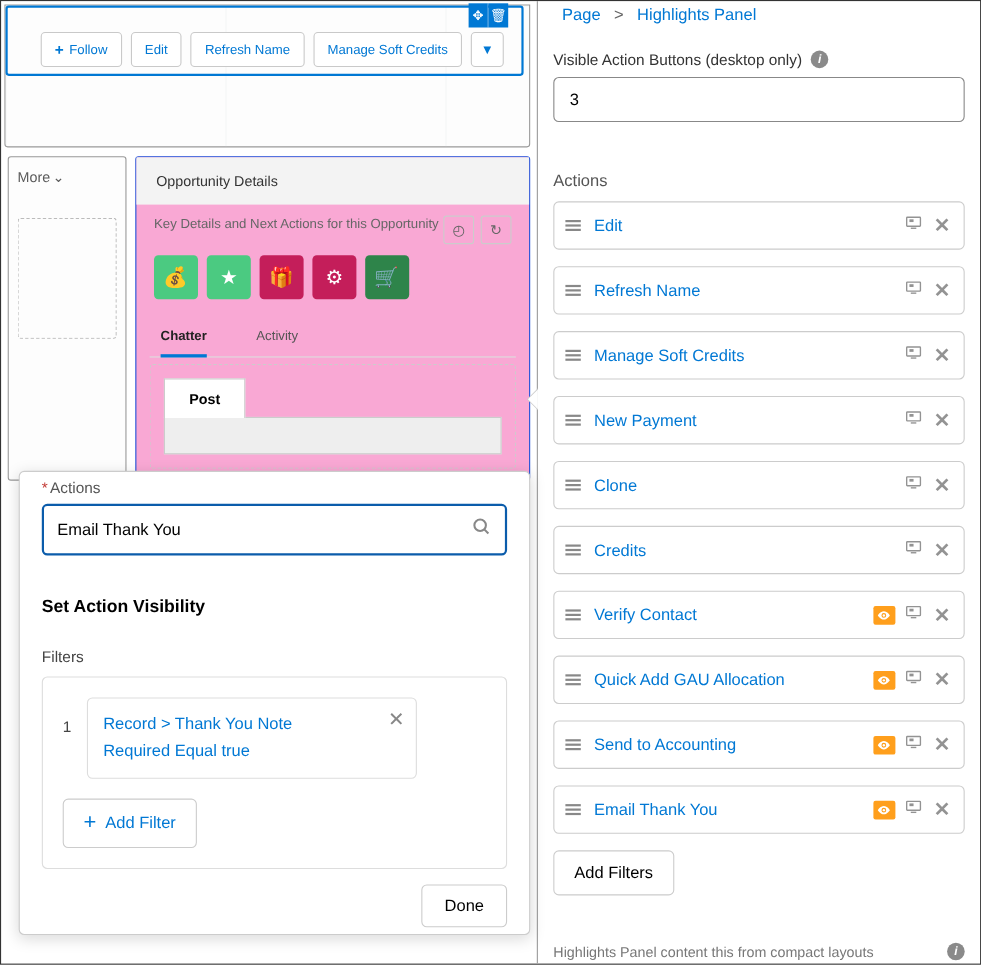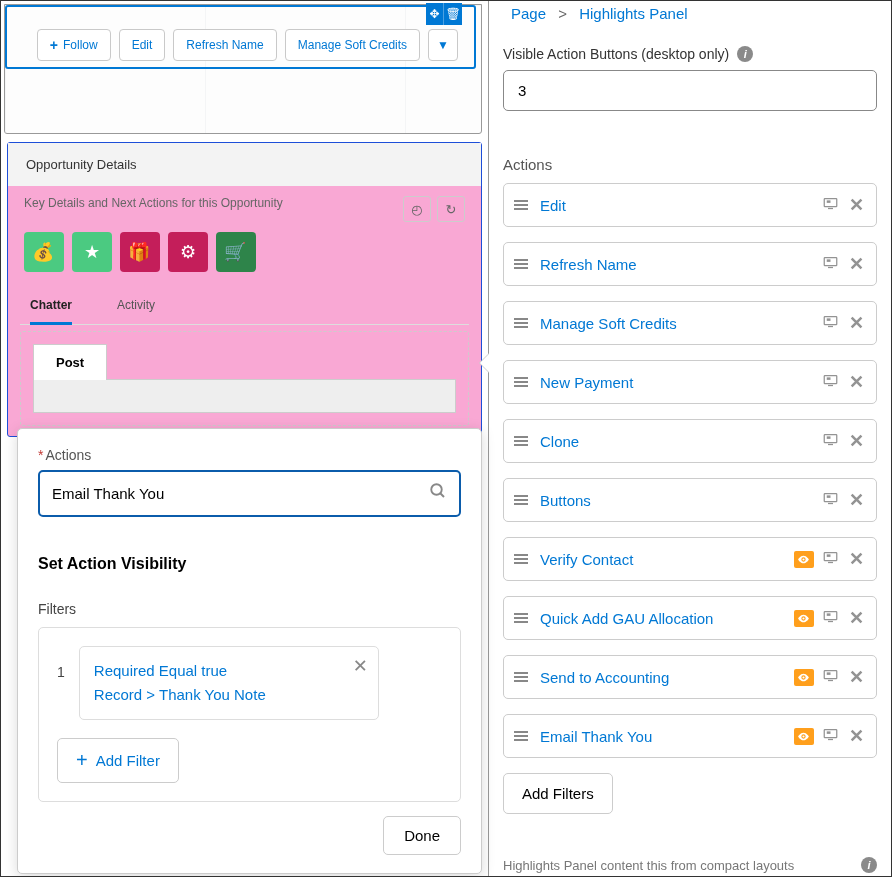--- a/index.html
+++ b/index.html
@@ -149,21 +149,21 @@
 }
 
 
 .popover {
   position: absolute;
   left: 16px; top: 427px; right: 6px;
   background: #fff;
   border: 1px solid #ccc;
   border-radius: 5px;
   box-shadow: 0 3px 14px rgba(0,0,0,0.15);
-  padding: 18px 20px;
+  padding: 6px 20px;
 }
 .req-star { color: #c23934; margin-right: 2px; }
 .label { font-size: 14px; color: #555; }
 .search-wrap {
   margin-top: 7px;
   border: 2px solid #0b5cab;
   border-radius: 5px;
   display: flex; align-items: center;
   padding: 10px 12px;
 }
@@ -295,20 +295,27 @@
               <span>Follow</span>
             </button>
           <button>Edit</button>
           <button>Refresh Name</button>
           <button>Manage Soft Credits</button>
           <button class="dropdown-btn">▼</button>
         </div>
       </div>
     </div>
     <div class="preview-body-row">
+      <div class="preview-left-card">
+        <div class="more-link">
+            <span>More</span>
+            <span>⌄</span>
+          </div>
+        <div class="dashed-box"></div>
+      </div>
       <div class="preview-main-card">
         <div class="opp-details-hdr">Opportunity Details</div>
         <div class="key-row">
           <div class="key-text">Key Details and Next Actions for this Opportunity</div>
           <div class="key-ctrls">
             <div class="sq">◴</div>
             <div class="sq">↻</div>
           </div>
         </div>
         <div class="icon-row">
@@ -340,22 +347,22 @@
             </svg>
         </span>
       </div>
       <div class="sav-title">Set Action Visibility</div>
       <div class="filters-label">Filters</div>
       <div class="filters-box">
         <div class="filter-row">
           <div class="filter-idx">1</div>
           <div class="filter-chip">
             <span class="rm">✕</span>
+            <div class="filter-link">Record &gt; Thank You Note</div>
             <div class="filter-link">Required Equal true</div>
-            <div class="filter-link">Record &gt; Thank You Note</div>
           </div>
         </div>
         <button class="add-filter-btn">
           <span style="color:#0178d4;font-size:20px;font-weight:400;">+</span>
           <span>Add Filter</span>
         </button>
       </div>
       <div class="done-row">
         <button class="done-btn">Done</button>
       </div>
@@ -461,21 +468,21 @@
               </svg></span>
       <span class="remove-x">✕</span>
     </div>
         </div>
         <div class="action-item">
     <div class="drag">
       <div class="line"></div>
             <div class="line"></div>
             <div class="line"></div>
     </div>
-    <div class="action-name">Buttons</div>
+    <div class="action-name">Credits</div>
     <div class="action-ics">
 
       <span class="screen-ic"><svg viewBox="0 0 24 24">
                 <rect x="2" y="4" width="20" height="13" rx="1" fill="none" stroke="#939393" stroke-width="2"></rect>
                 <rect x="6" y="7" width="6" height="4" fill="#939393"></rect>
                 <rect x="8" y="19" width="8" height="2" fill="#939393"></rect>
               </svg></span>
       <span class="remove-x">✕</span>
     </div>
         </div>

